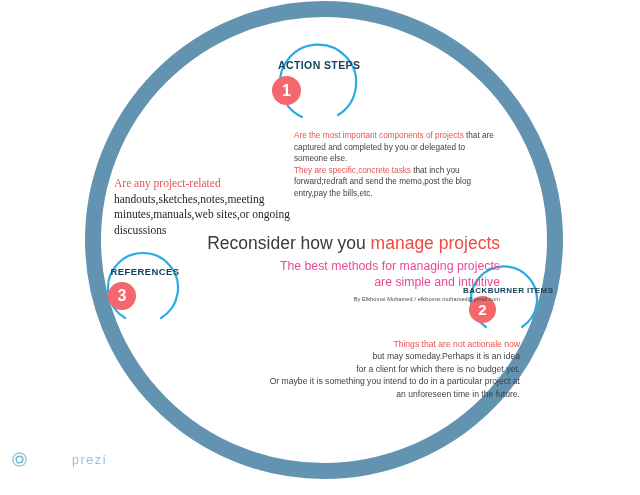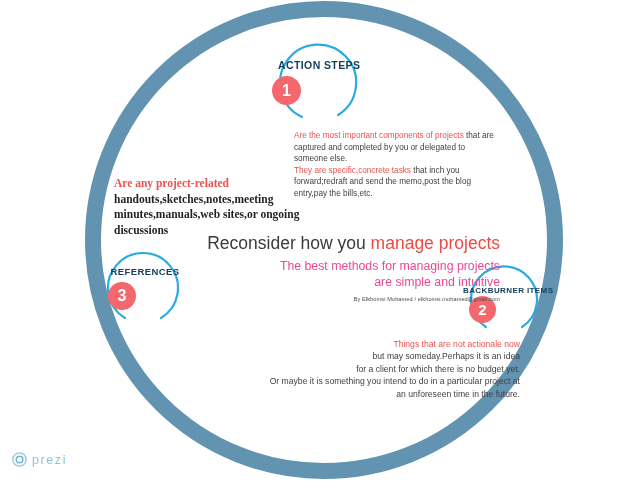--- a/index.html
+++ b/index.html
@@ -110,21 +110,20 @@
   .sans-block .hi {
     color: #e8524f;
   }
 
   
   .serif-block {
     font-family: "Liberation Serif", serif;
     font-size: 11.5px;
     line-height: 15.6px;
     color: #231f20;
-    font-weight: bold;
   }
   .serif-block .hi {
     color: #e8524f;
   }
 
   #block-action { left: 294px; top: 110px; width: 210px; margin-top: 20px; }
   #block-references { left: 114px; top: 176px; width: 230px; }
   #block-backburner { left: 220px; top: 338px; width: 300px; text-align: right; }
   #block-backburner.sans-block { font-size: 8.6px; line-height: 12.4px; }
 
@@ -165,20 +164,21 @@
     top: 452px;
     display: flex;
     align-items: center;
     gap: 5px;
   }
   #prezi-word {
     font-size: 12.5px;
     color: #8fc4de;
     letter-spacing: 1.6px;
     font-weight: normal;
+    margin-left: 40px;
   }
 </style>
 </head>
 <body>
 
 <div id="stage">
 
   <svg class="ring-svg" viewBox="0 0 640 495">
     <circle cx="324" cy="240" r="231" fill="none" stroke="#6293b0" stroke-width="16"></circle>
   </svg>

